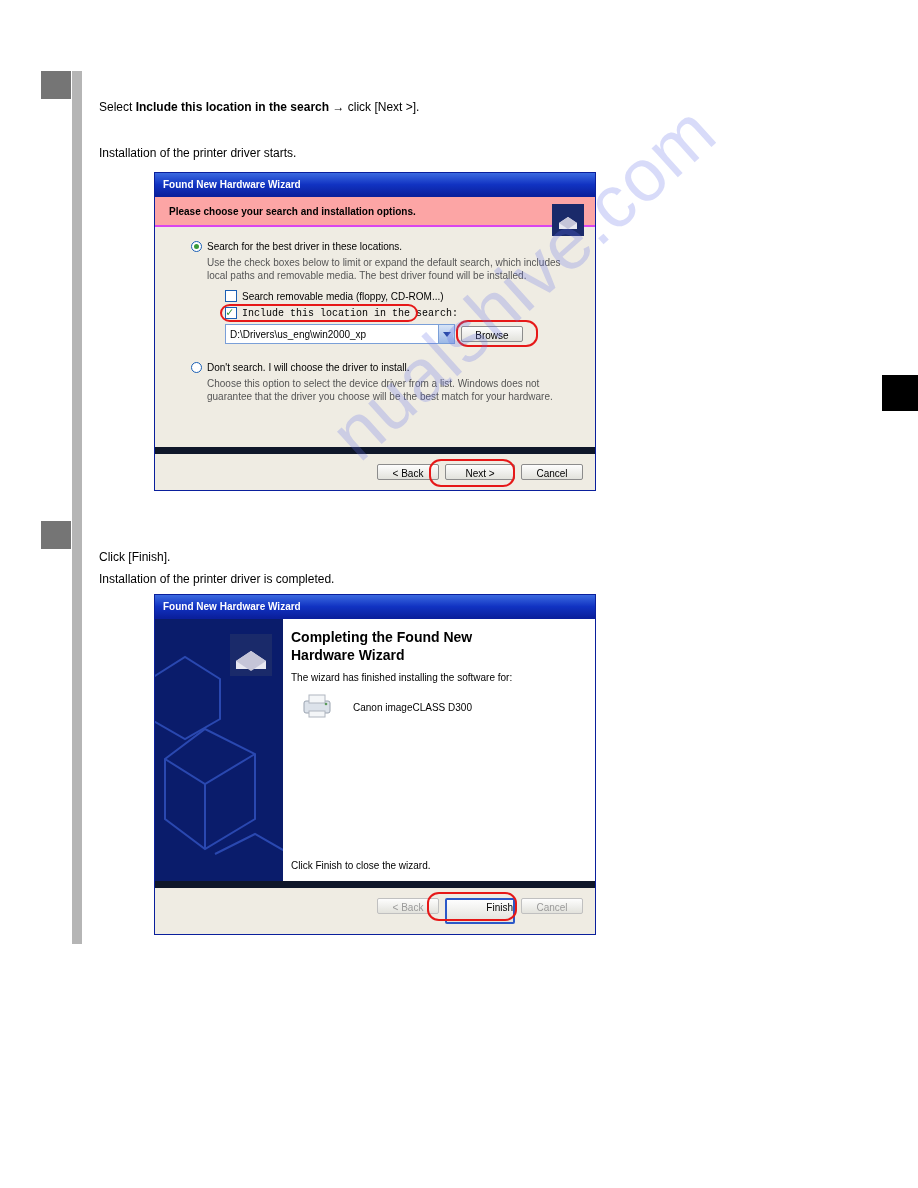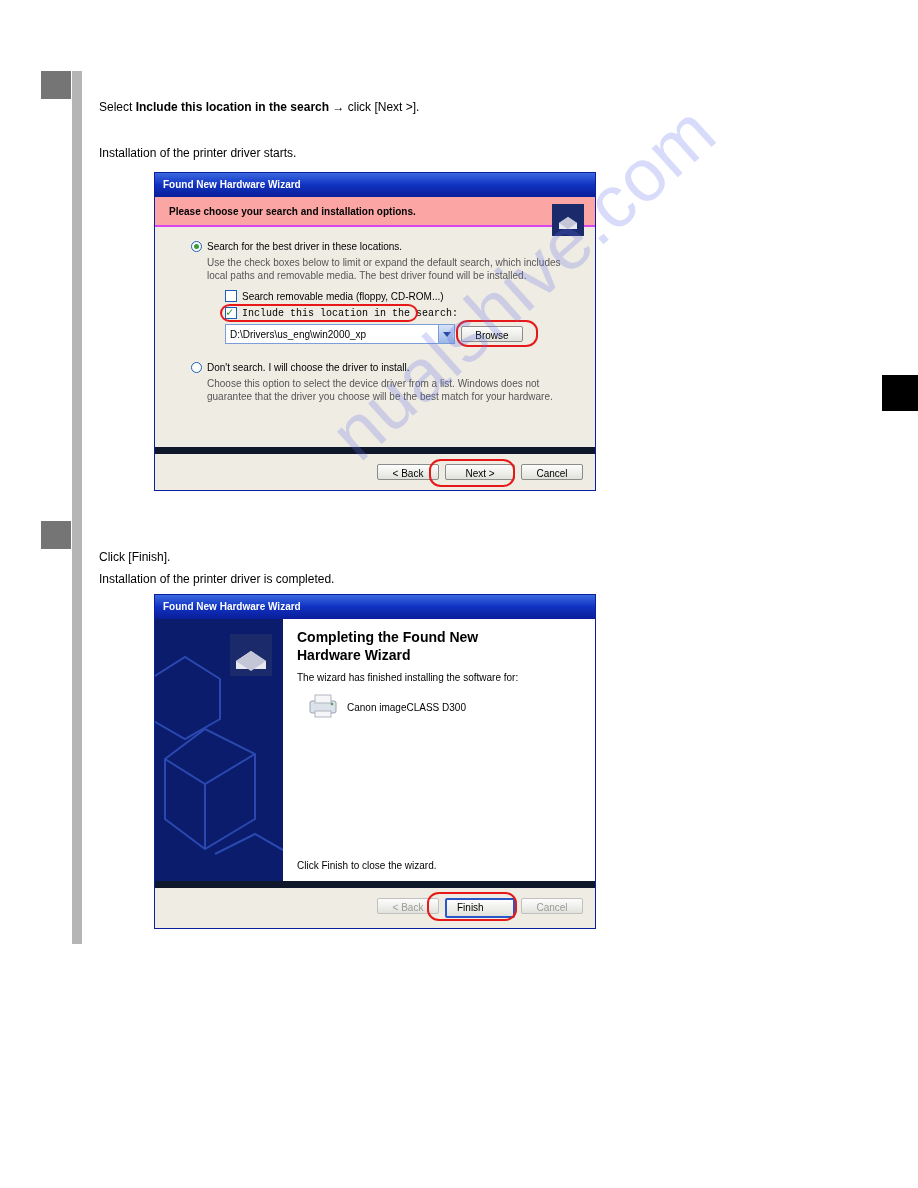--- a/index.html
+++ b/index.html
@@ -180,39 +180,39 @@
   .w2-side {
     width: 128px;
     background: #0a1c6b;
     position: relative;
     overflow: hidden;
   }
   .w2-side svg { width: 128px; height: 260px; }
   .w2-main {
     flex: 1;
     background: #fff;
-    padding: 10px 14px;
+    padding: 10px 8px;
     position: relative;
   }
   .w2-title { font-size: 14px; font-weight: bold; color: #000; margin-bottom: 8px; line-height: 1.25; }
   .w2-sub { font-size: 10px; margin-bottom: 10px; }
-  .printer-row { display: flex; align-items: center; gap: 8px; margin-left: 10px; margin-bottom: 90px; }
+  .printer-row { display: flex; align-items: center; gap: 20px; margin-left: 10px; margin-bottom: 90px; }
   .printer-text { font-size: 10px; }
   .w2-close { position: absolute; bottom: 10px; font-size: 10px; }
   .btn-primary {
     border: 2px solid #2b58c8;
     background: linear-gradient(to bottom, #fdfdfd, #e2e2dc);
     border-radius: 2px;
-    padding: 1px 10px;
+    padding: 1px 0;
     font-size: 10px;
     min-width: 70px;
-    height: 20px;
+    height: 26px;
     line-height: 14px;
     cursor: pointer;
-    text-align: left;
+    text-align: right;
   }
 </style>
 </head>
 <body>
 
 <div class="page">
   <div class="sidebar"></div>
   <div class="step-marker" style="top:71px"></div>
   <div class="step-marker" style="top:521px"></div>
   <div class="right-tab"></div>

